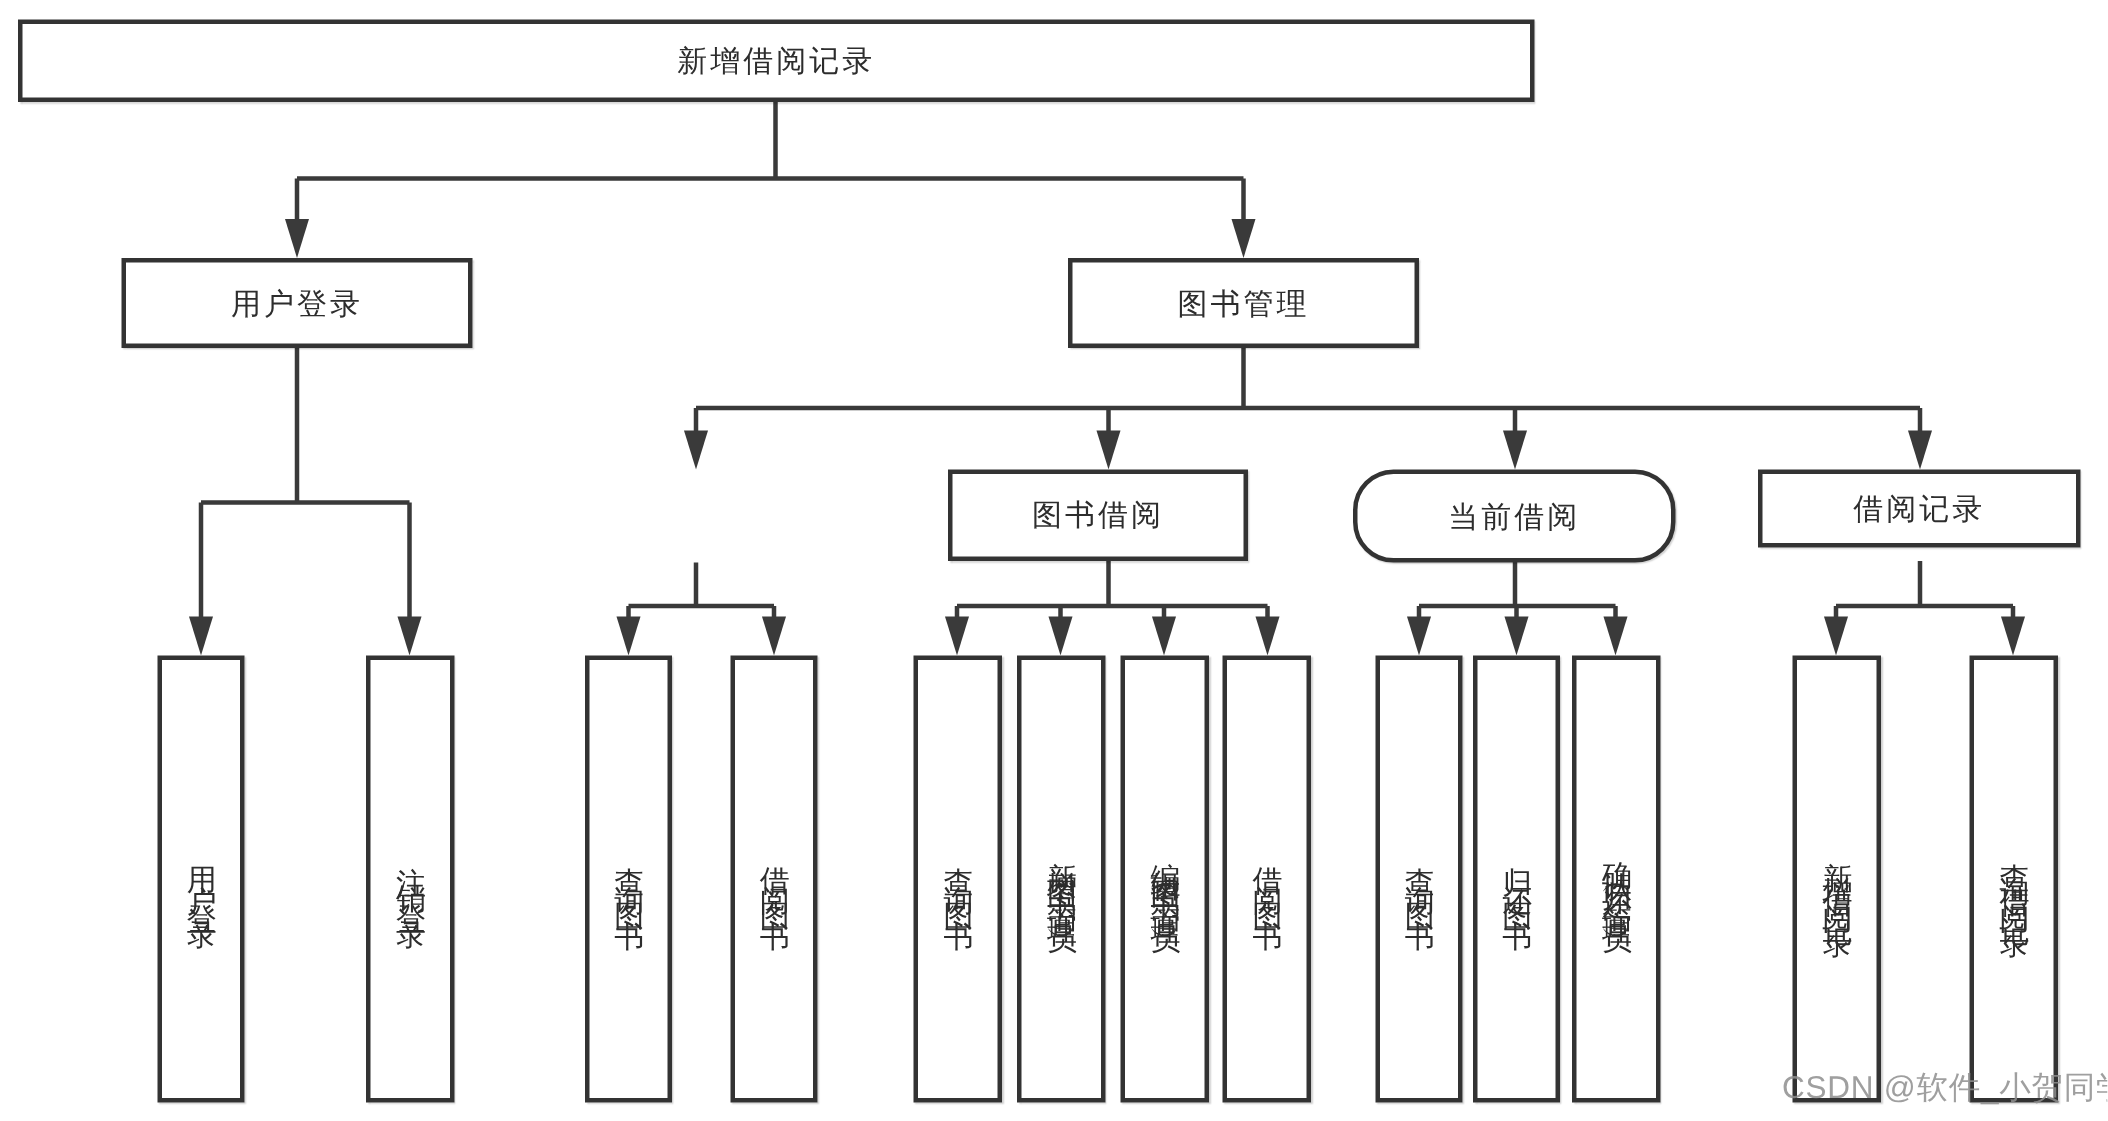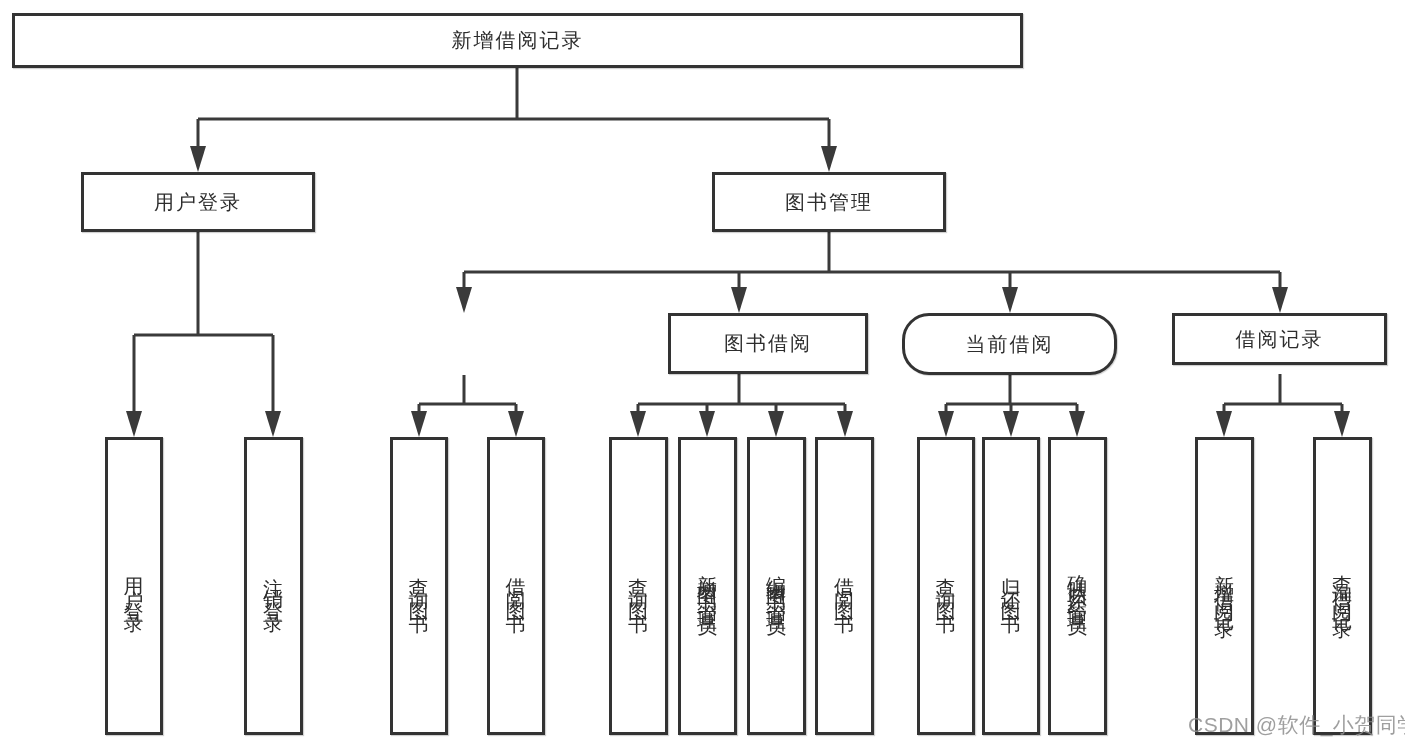--- a/index.html
+++ b/index.html
@@ -74,21 +74,21 @@
     <span>新增借阅记录</span>
   </div>
 
   <div class="box hbox" style="left:81px;top:172px;width:234px;height:60px;">
     <span>用户登录</span>
   </div>
   <div class="box hbox" style="left:712px;top:172px;width:234px;height:60px;">
     <span>图书管理</span>
   </div>
 
-  <div class="box hbox" style="left:632px;top:313px;width:200px;height:61px;margin-left:36px;">
+  <div class="box hbox" style="left:632px;top:313px;width:200px;height:61px;">
     <span>图书借阅</span>
   </div>
   <div class="box hbox" style="left:902px;top:313px;width:215px;height:62px;border-radius:27px;">
     <span>当前借阅</span>
   </div>
   <div class="box hbox" style="left:1172px;top:313px;width:215px;height:52px;">
     <span>借阅记录</span>
   </div>
 
   <div class="box leaf" style="left:105px;top:437px;width:58px;height:298px;">

